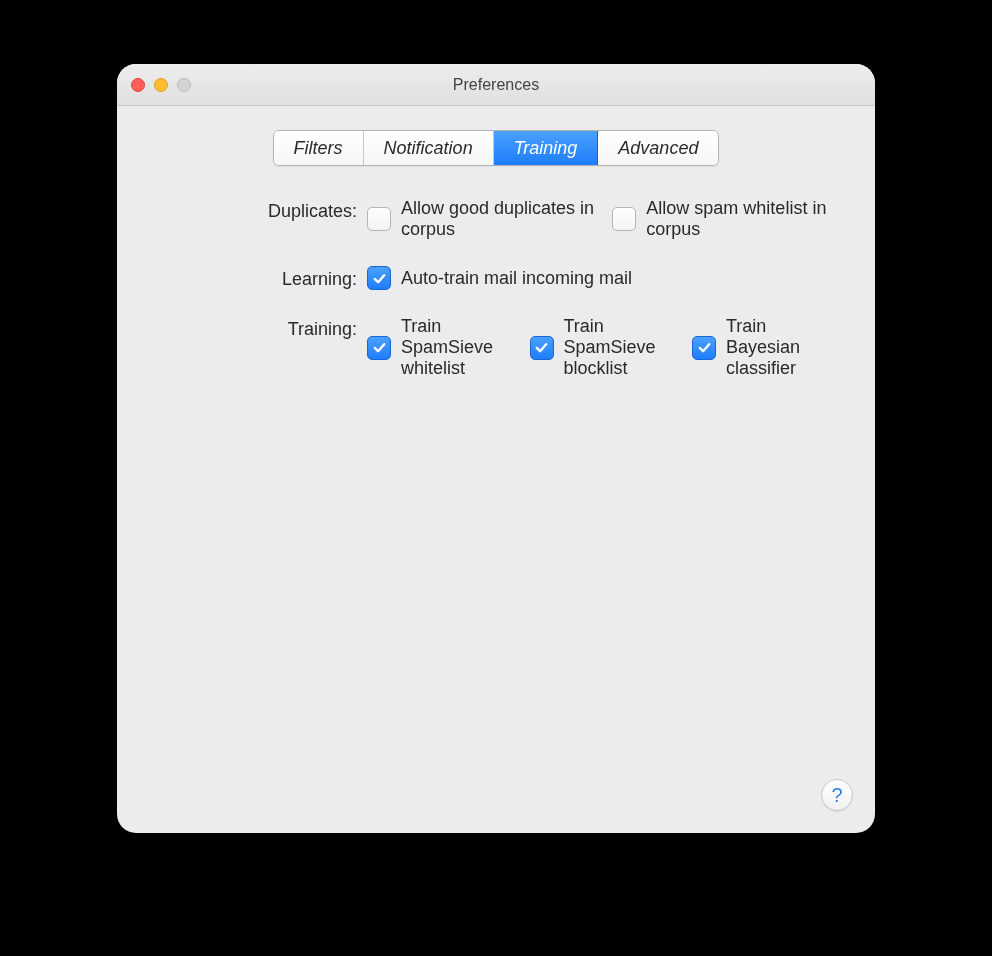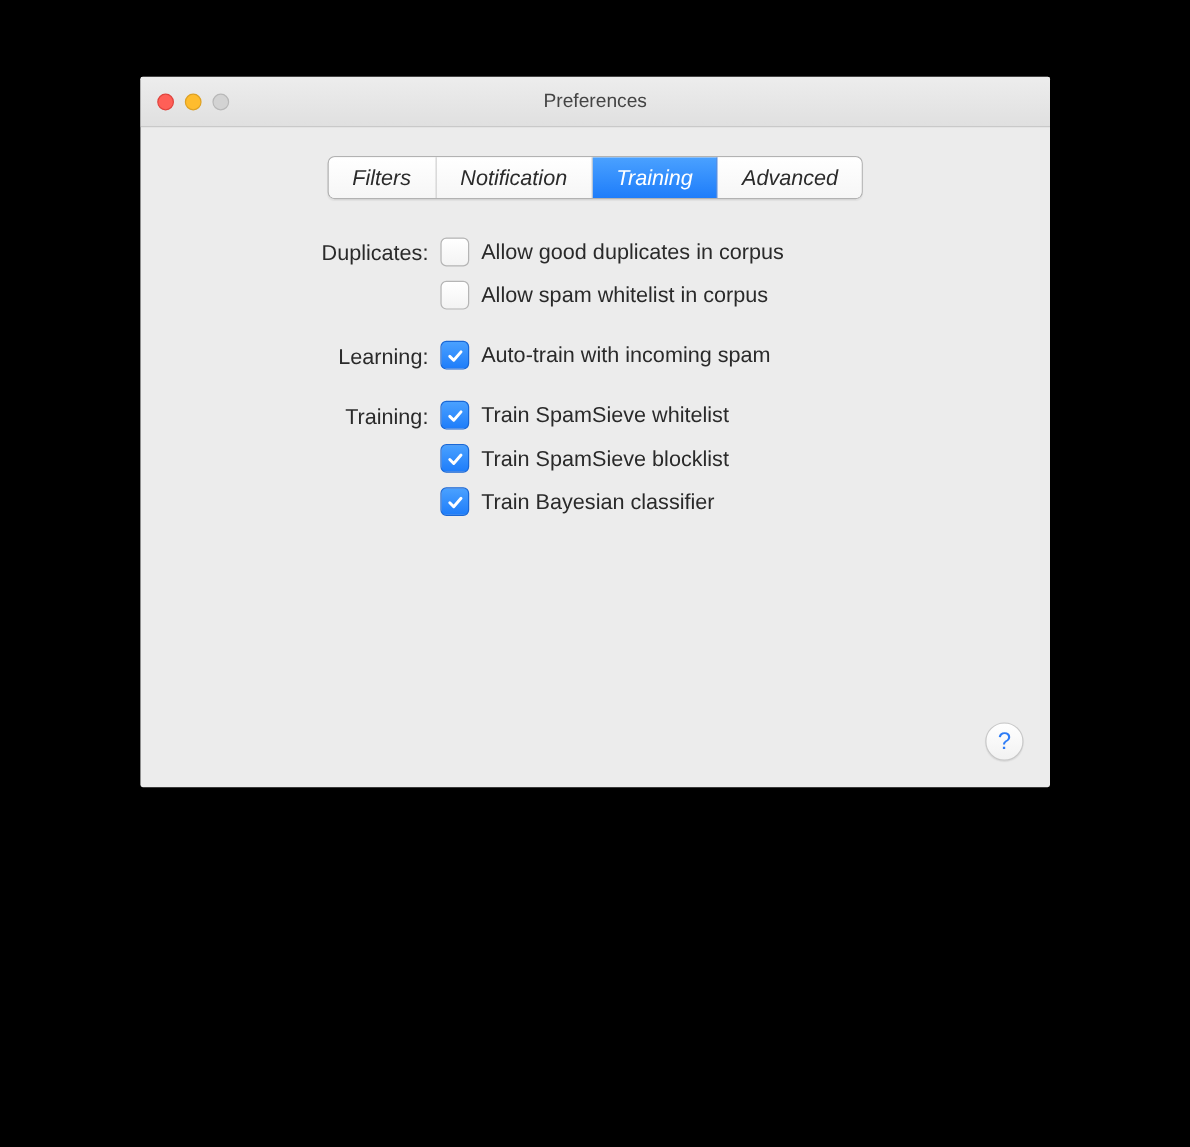--- a/index.html
+++ b/index.html
@@ -13,23 +13,23 @@
       width: 992px;
       height: 956px;
       font-family: -apple-system, "Helvetica Neue", Helvetica, Arial, sans-serif;
       display: flex;
       align-items: flex-start;
       justify-content: center;
       padding-top: 64px;
     }
     .window {
       width: 758px;
-      height: 592px;
+      height: 769px;
       background: #ececec;
-      border-radius: 2px;
+      border-radius: 19px;
       box-shadow: 0 25px 60px rgba(0,0,0,0.6), 0 0 0 1px rgba(0,0,0,0.25);
       display: flex;
       flex-direction: column;
       overflow: hidden;
     }
     .titlebar {
       height: 42px;
       background: linear-gradient(#ededed, #e0e0e0);
       border-bottom: 1px solid #c9c9c9;
       display: flex;
@@ -105,21 +105,21 @@
       grid-template-columns: 150px 1fr;
       column-gap: 10px;
       margin-bottom: 26px;
     }
     .group-label {
       text-align: right;
       padding-top: 3px;
     }
     .options {
       display: flex;
-      flex-direction: column;
+      flex-direction: row;
       gap: 12px;
     }
     .option {
       display: flex;
       align-items: center;
       gap: 10px;
     }
     .checkbox {
       width: 24px;
       height: 24px;
@@ -210,21 +210,21 @@
 
       <div class="group">
         <div class="group-label">Learning:</div>
         <div class="options">
           <div class="option">
             <div class="checkbox checked">
               <svg viewBox="0 0 16 16">
                   <polyline points="3,8.5 6.5,12 13,4.5"></polyline>
                 </svg>
             </div>
-            <div class="option-label">Auto-train with incoming spam</div>
+            <div class="option-label">Auto-train mail incoming mail</div>
           </div>
         </div>
       </div>
 
       <div class="group">
         <div class="group-label">Training:</div>
         <div class="options">
           <div class="option">
             <div class="checkbox checked">
               <svg viewBox="0 0 16 16">

